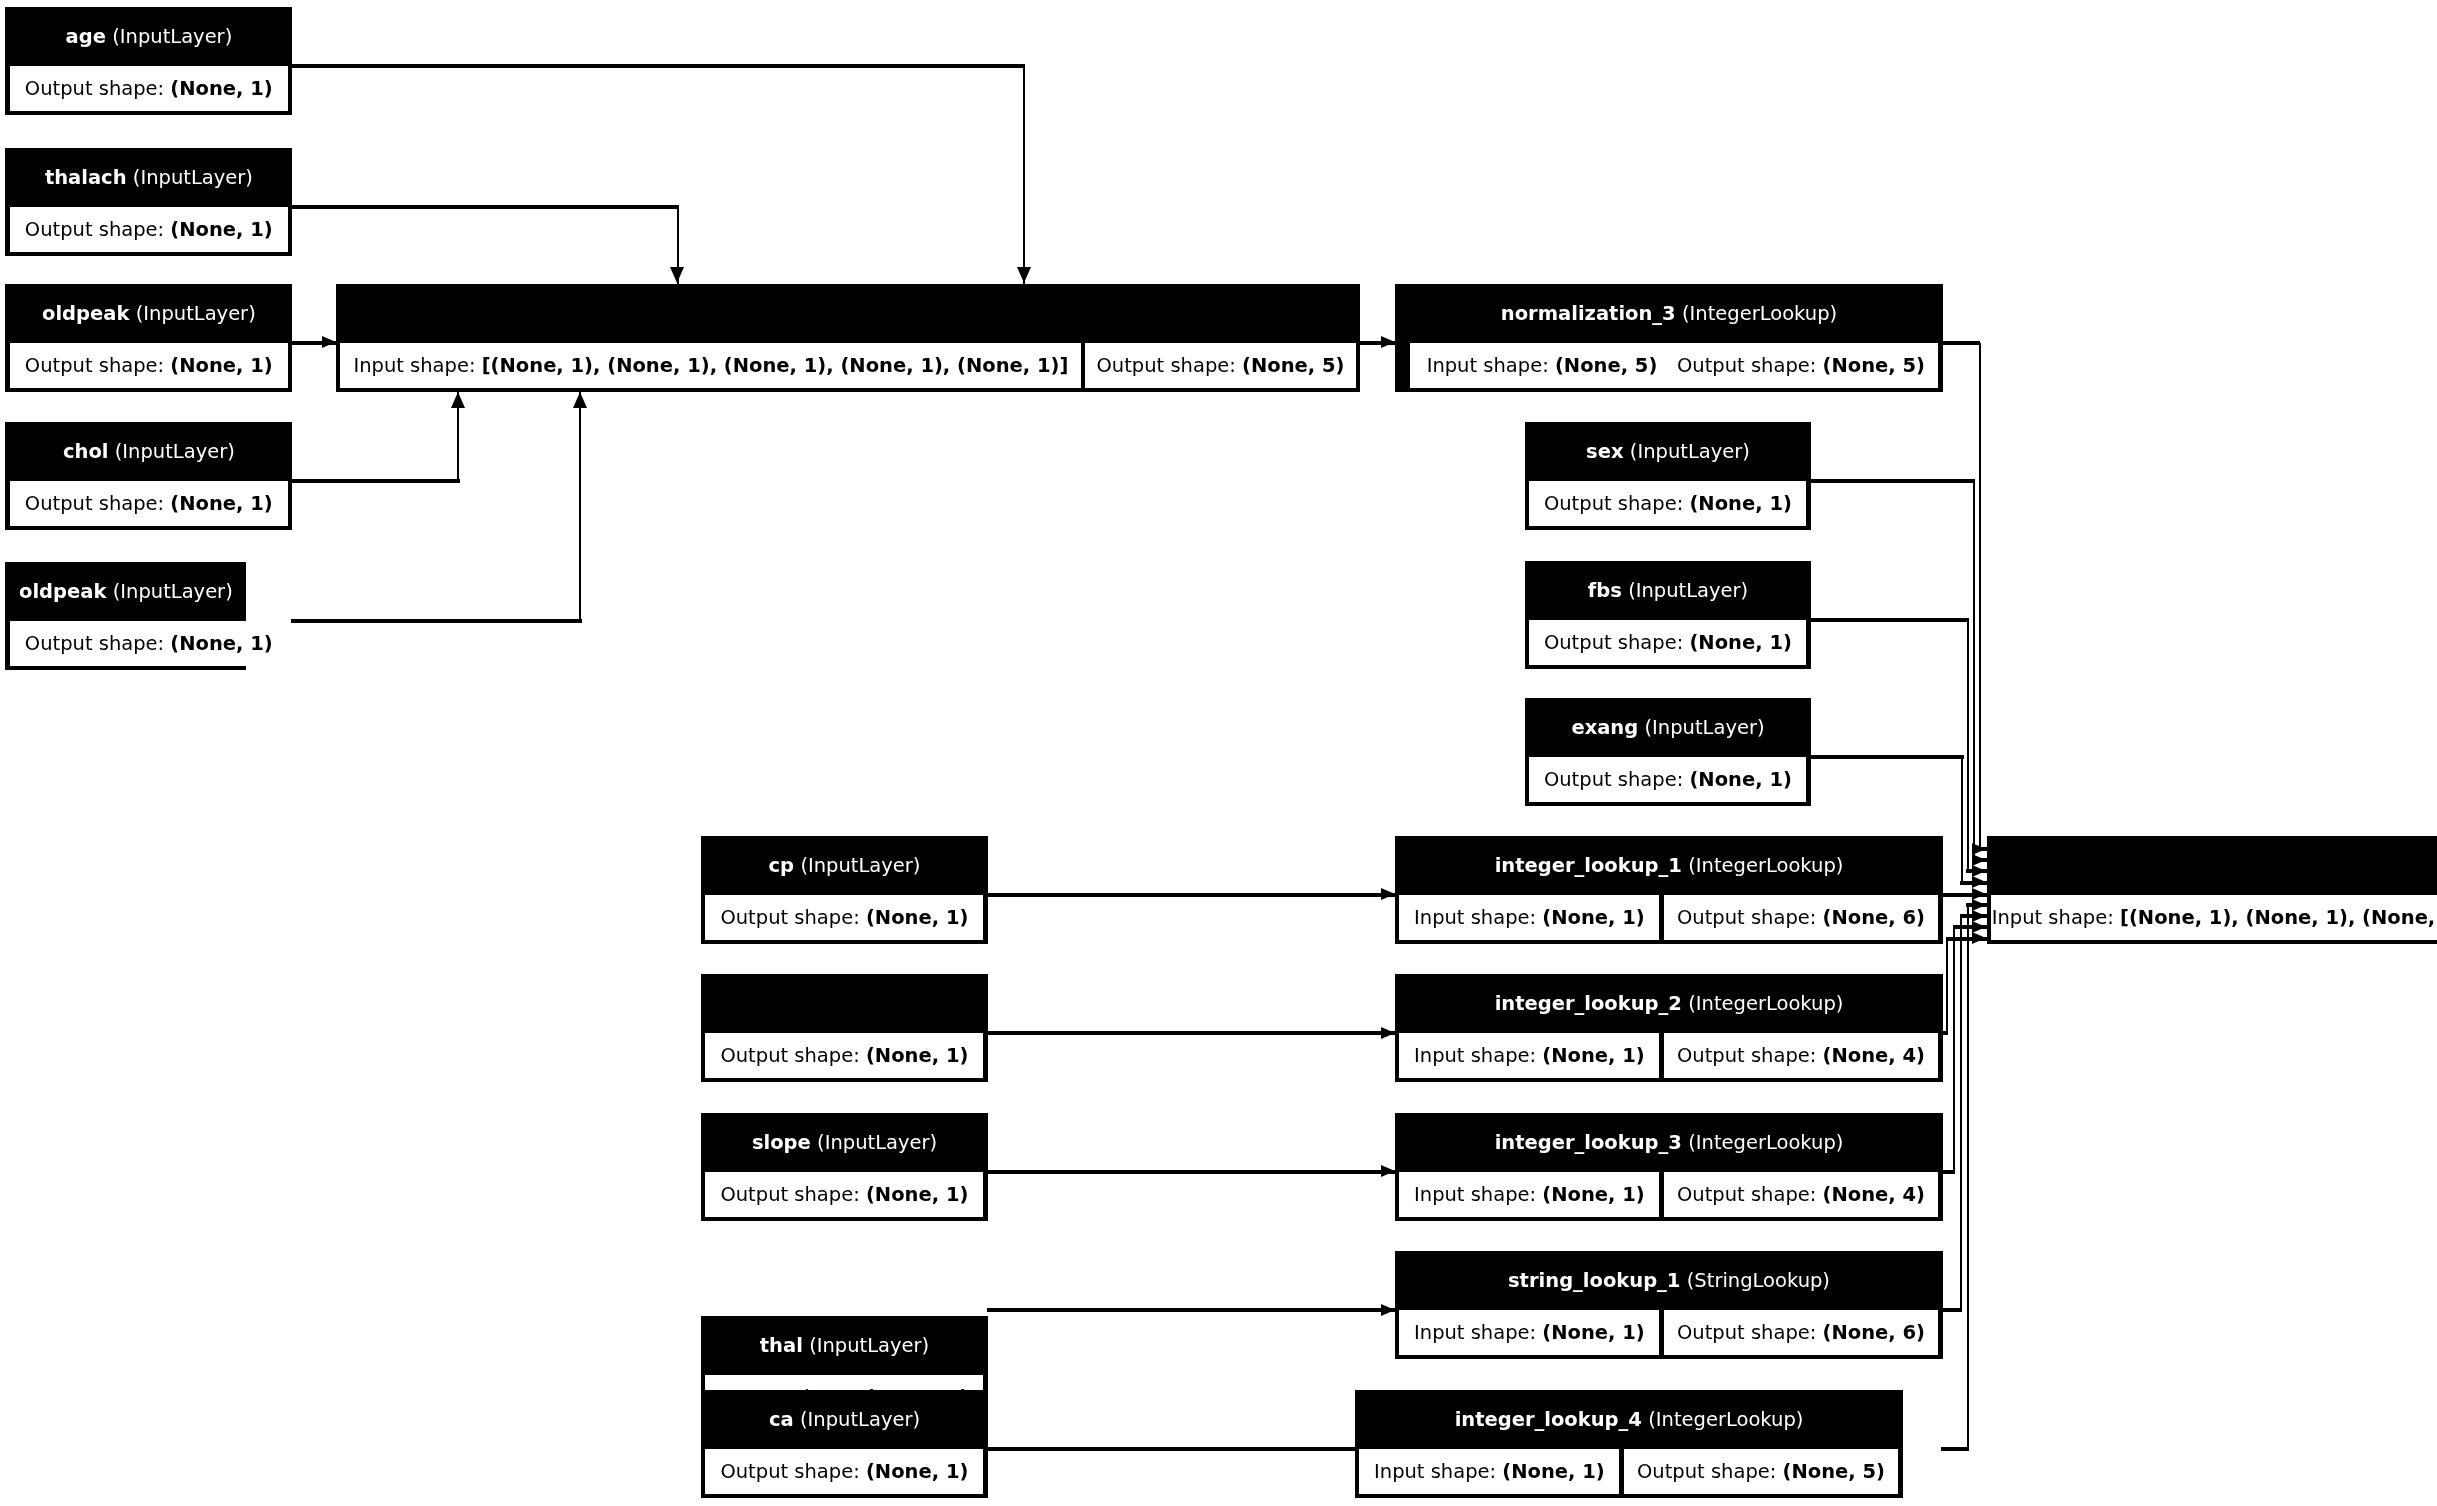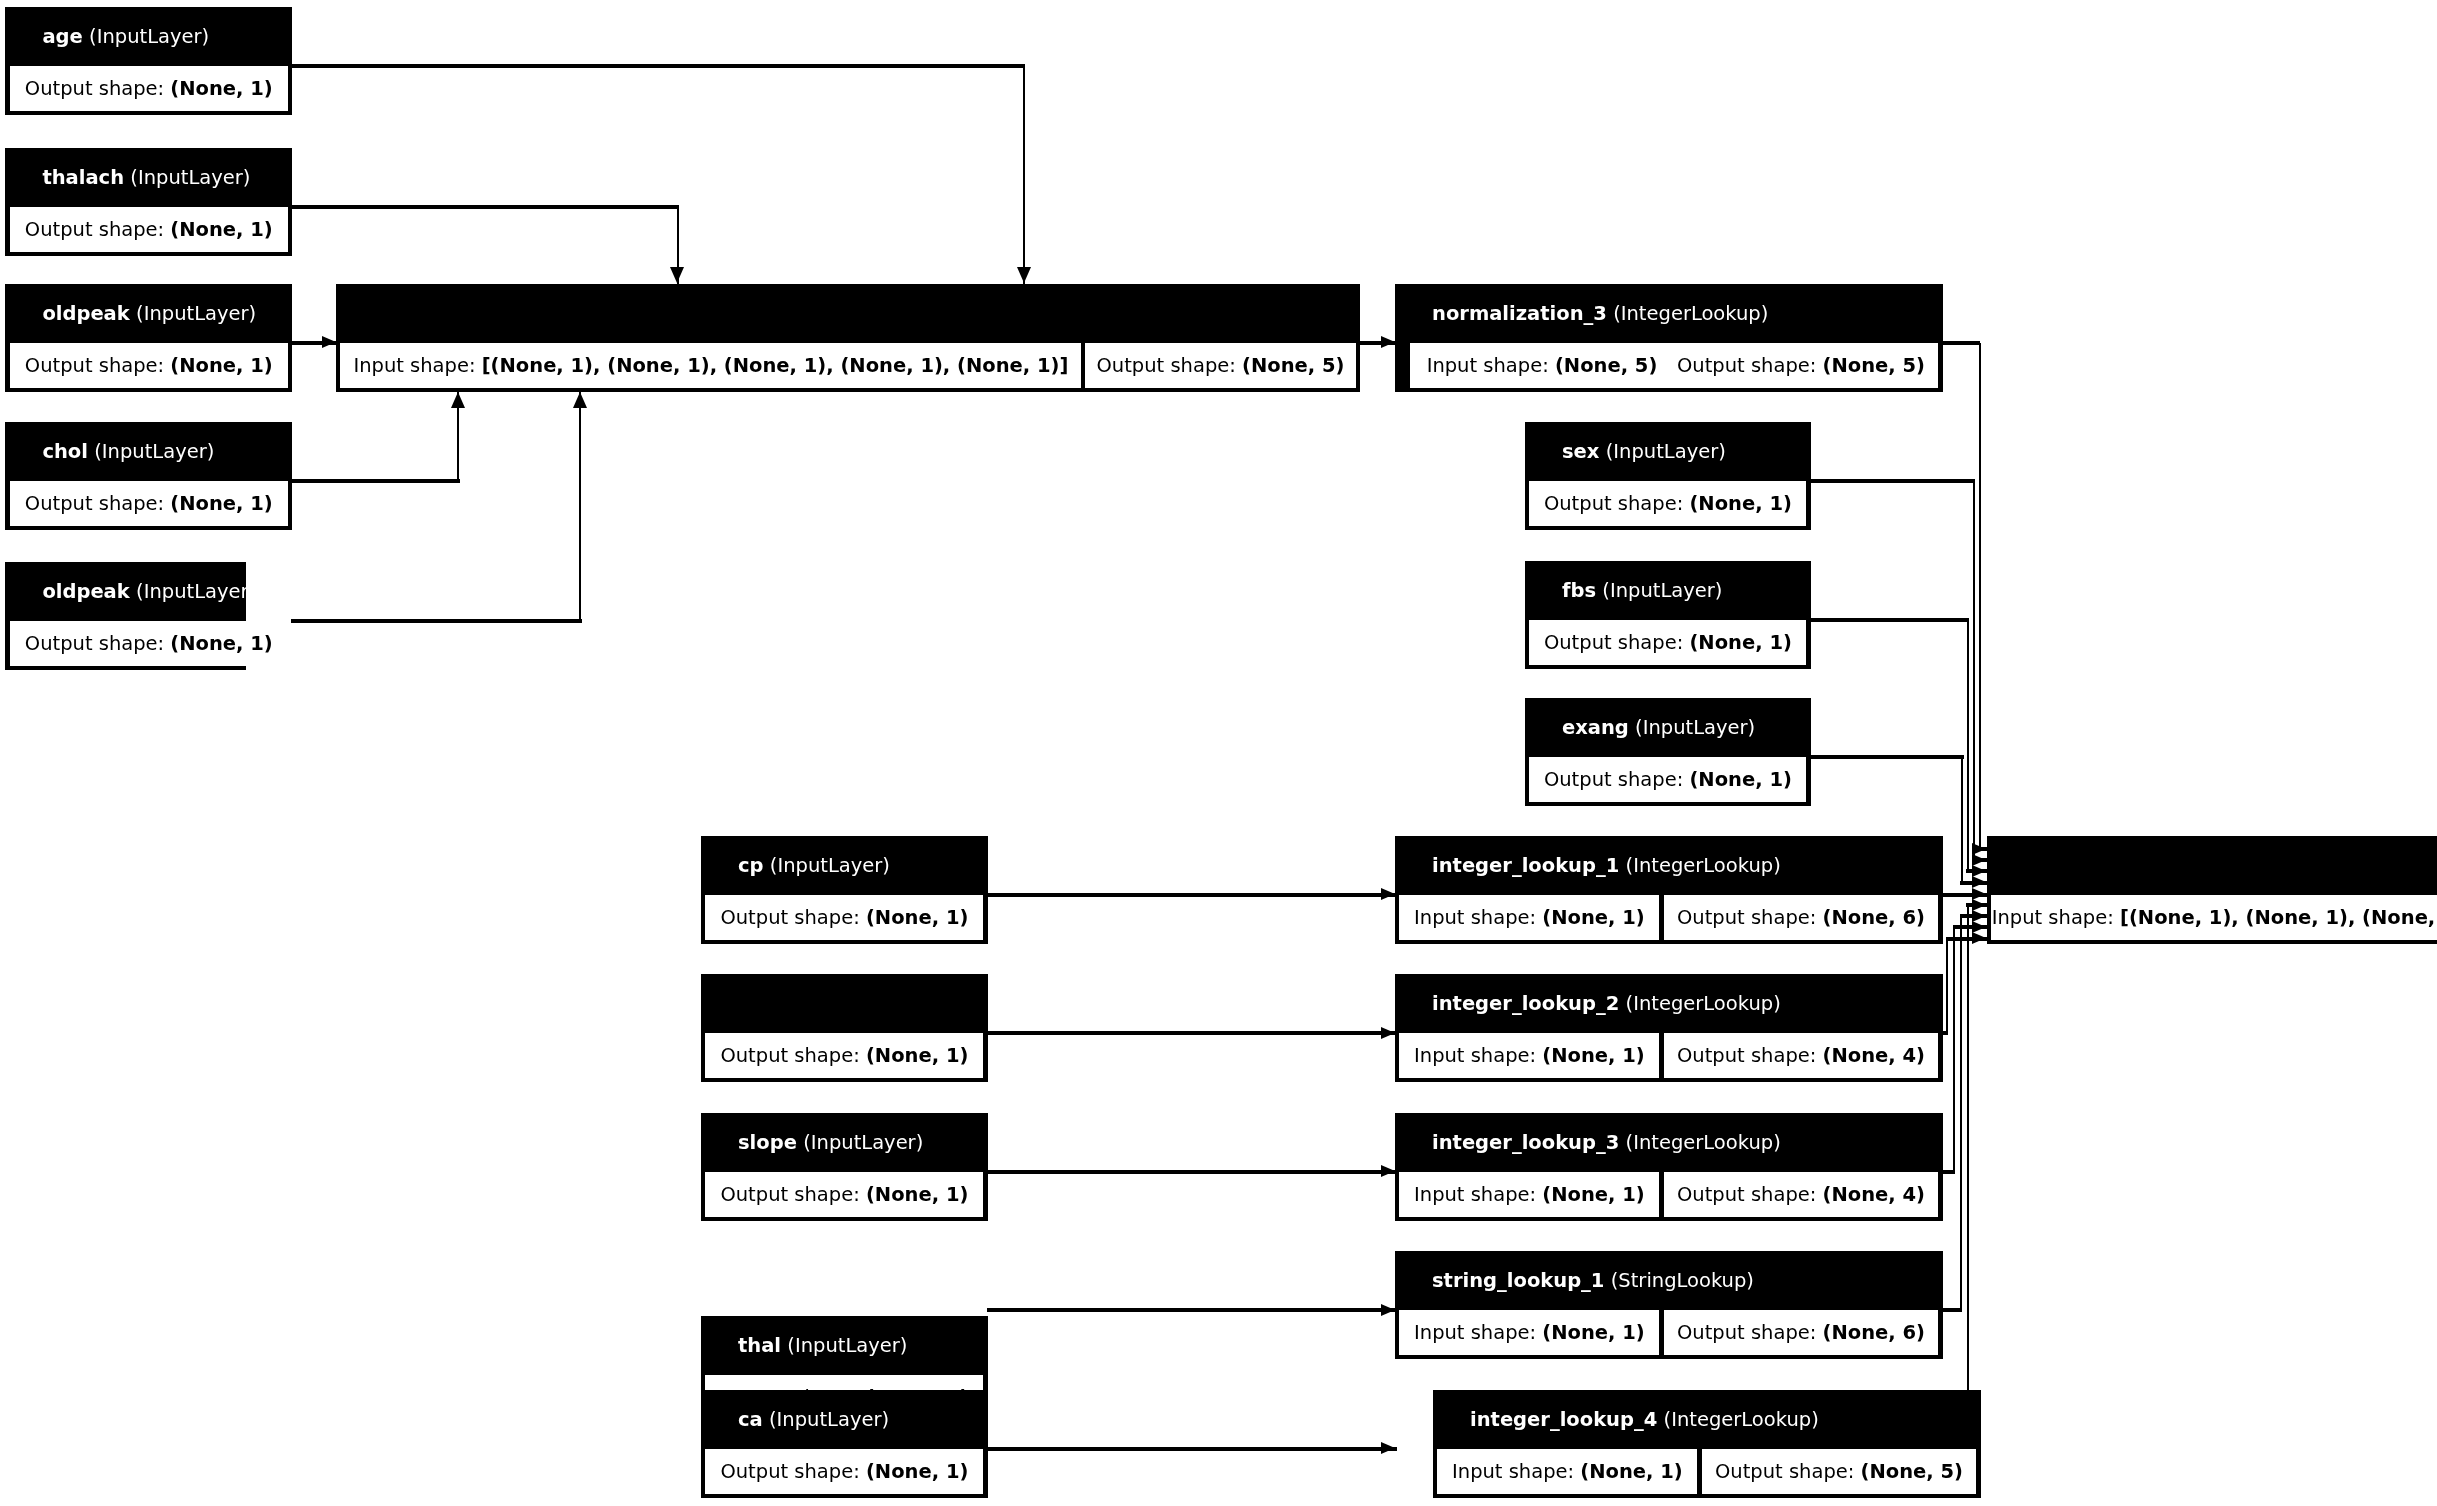--- a/index.html
+++ b/index.html
@@ -1,21 +1,21 @@
 <!DOCTYPE html>
 <html style="font-size:7.8px"><head>
 <meta charset="utf-8">
 <style>
   html,body{margin:0;padding:0;background:#ffffff;}
   body{width:3471px;height:1506px;position:relative;overflow:hidden;
        font-family:"DejaVu Sans","Liberation Sans",sans-serif;}
   #canvas{position:absolute;left:0;top:0;width:3471px;height:1506px;}
   .node{position:absolute;background:#000000;}
   .hd{position:absolute;left:0;top:0;width:100%;height:59px;line-height:59px;
-      color:#ffffff;font-size:19.5px;white-space:nowrap;padding-left:37px;}
+      color:#ffffff;text-align:center;font-size:19.5px;white-space:nowrap;}
   .hd b{font-weight:bold;}
   .hd .tp{margin-left:6.3px;font-weight:normal;}
   .cell{position:absolute;top:59px;height:45px;line-height:45px;background:#ffffff;
         color:#000000;text-align:center;font-size:19.5px;white-space:nowrap;overflow:hidden;}
   .cell b{font-weight:bold;}
   .hseg{position:absolute;height:3.9px;background:#000000;}
   .vseg{position:absolute;width:2.4px;background:#000000;}
   .ah{position:absolute;width:0;height:0;border-style:solid;}
   .ah-right{border-width:6.3px 0 6.3px 14.6px;border-color:transparent transparent transparent #000000;}
   .ah-down{border-width:16.6px 7.3px 0 7.3px;border-color:#000000 transparent transparent transparent;}
@@ -198,21 +198,21 @@
     <div class="node" style="left: 1395px; top: 1113px; width: 548px; height: 108px;">
       <div class="hd"><b>integer_lookup_3</b><span class="tp">(IntegerLookup)</span></div>
       <div class="cell" style="left: 4.4px; width: 260px;"><span>Input shape: </span><b>(None, 1)</b></div>
       <div class="cell" style="left: 269px; width: 274px;"><span>Output shape: </span><b>(None, 4)</b></div>
     </div>
     <div class="node" style="left: 1395px; top: 1251px; width: 548px; height: 108px;">
       <div class="hd"><b>string_lookup_1</b><span class="tp">(StringLookup)</span></div>
       <div class="cell" style="left: 4.4px; width: 260px;"><span>Input shape: </span><b>(None, 1)</b></div>
       <div class="cell" style="left: 269px; width: 274px;"><span>Output shape: </span><b>(None, 6)</b></div>
     </div>
-    <div class="node" style="left: 1433px; top: 1390px; width: 548px; height: 108px;">
+    <div class="node" style="left: 1355px; top: 1390px; width: 548px; height: 108px;">
       <div class="hd"><b>integer_lookup_4</b><span class="tp">(IntegerLookup)</span></div>
       <div class="cell" style="left: 4.4px; width: 260px;"><span>Input shape: </span><b>(None, 1)</b></div>
       <div class="cell" style="left: 269px; width: 274px;"><span>Output shape: </span><b>(None, 5)</b></div>
     </div>
     <div class="node" style="left: 1987px; top: 836px; width: 1480px; height: 108px;">
       <div class="hd"></div>
       <div class="cell" style="left: 4.4px; width: 1182px;"><span>Input shape: </span><b>[(None, 1), (None, 1), (None, 1), (None, 5), (None, 6), (None, 4), (None, 4), (None, 6), (None, 5)]</b></div>
     </div>
   </div>
 

